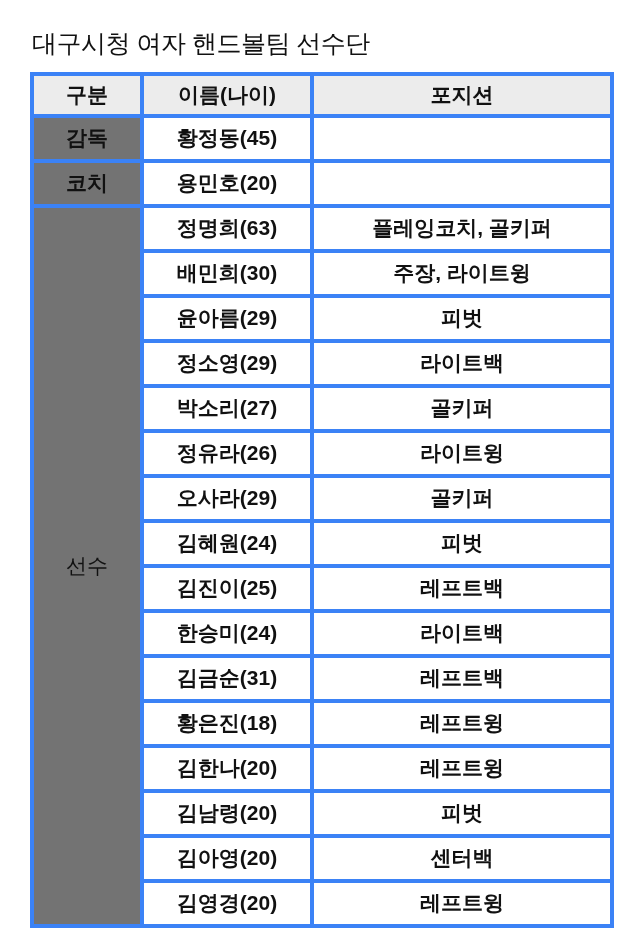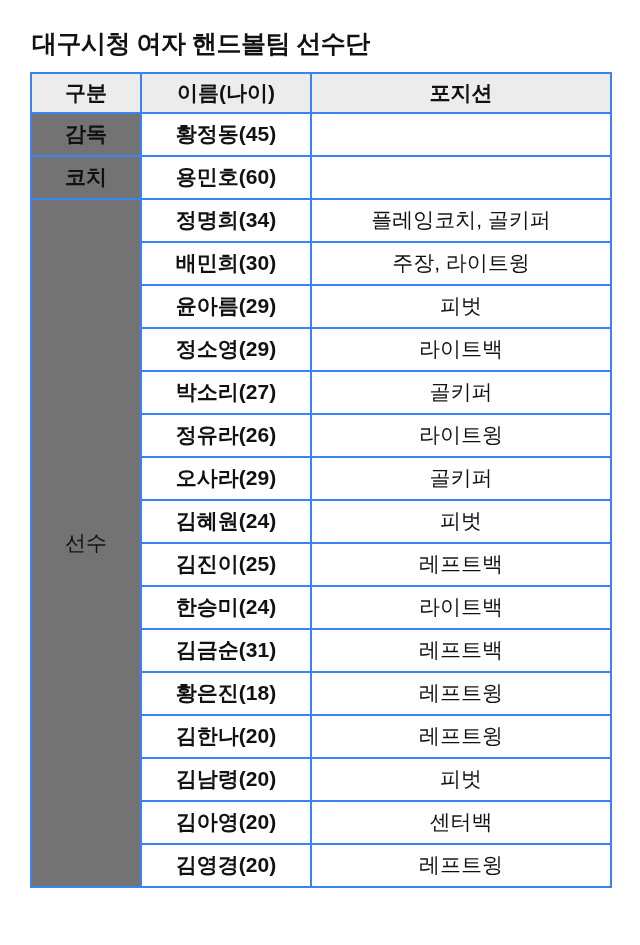--- a/index.html
+++ b/index.html
@@ -16,42 +16,42 @@
   }
   .page {
     position: relative;
     width: 640px;
     height: 945px;
     box-sizing: border-box;
     padding: 28px 30px 0 30px;
   }
   .title {
     font-size: 25px;
-    font-weight: bold;
+    font-weight: normal;
     letter-spacing: -0.5px;
     color: #111111;
     margin: 0 0 14px 2px;
     line-height: 1.2;
   }
   table.roster {
     border-collapse: collapse;
     width: 580px;
     table-layout: fixed;
     border-top: 2px solid #1a1a1a;
     border-bottom: 2px solid #1a1a1a;
     border-left: 1px solid #1a1a1a;
     border-right: 1px solid #1a1a1a;
   }
   table.roster col.c-group { width: 110px; }
   table.roster col.c-name  { width: 170px; }
   table.roster col.c-pos   { width: 300px; }
 
   table.roster th,
   table.roster td {
-    border: 2px solid #3b82f6;
+    border: 4px solid #3b82f6;
     text-align: center;
     vertical-align: middle;
     font-size: 21px;
     color: #111111;
     padding: 0;
     height: 41px;
     line-height: 1.15;
   }
   table.roster thead th {
     background: #ececec;
@@ -63,21 +63,21 @@
     background: #737373;
     font-weight: bold;
   }
   td.group-cell.players {
     font-weight: normal;
   }
   td.name-cell {
     font-weight: bold;
   }
   td.pos-cell {
-    font-weight: normal;
+    font-weight: bold;
   }
   td.empty-cell { }
 </style>
 </head>
 <body>
 
 <div class="page">
 
   <h1 class="title">대구시청 여자 핸드볼팀 선수단</h1>
 
@@ -97,27 +97,27 @@
     <tbody>
 
       <tr>
         <td class="group-cell">감독</td>
         <td class="name-cell">황정동(45)</td>
         <td class="pos-cell empty-cell"></td>
       </tr>
 
       <tr>
         <td class="group-cell">코치</td>
-        <td class="name-cell">용민호(60)</td>
+        <td class="name-cell">용민호(20)</td>
         <td class="pos-cell empty-cell"></td>
       </tr>
 
       <tr>
         <td class="group-cell players" rowspan="16">선수</td>
-        <td class="name-cell">정명희(34)</td>
+        <td class="name-cell">정명희(63)</td>
         <td class="pos-cell">플레잉코치, 골키퍼</td>
       </tr>
 
       <tr>
         <td class="name-cell">배민희(30)</td>
         <td class="pos-cell">주장, 라이트윙</td>
       </tr>
 
       <tr>
         <td class="name-cell">윤아름(29)</td>

